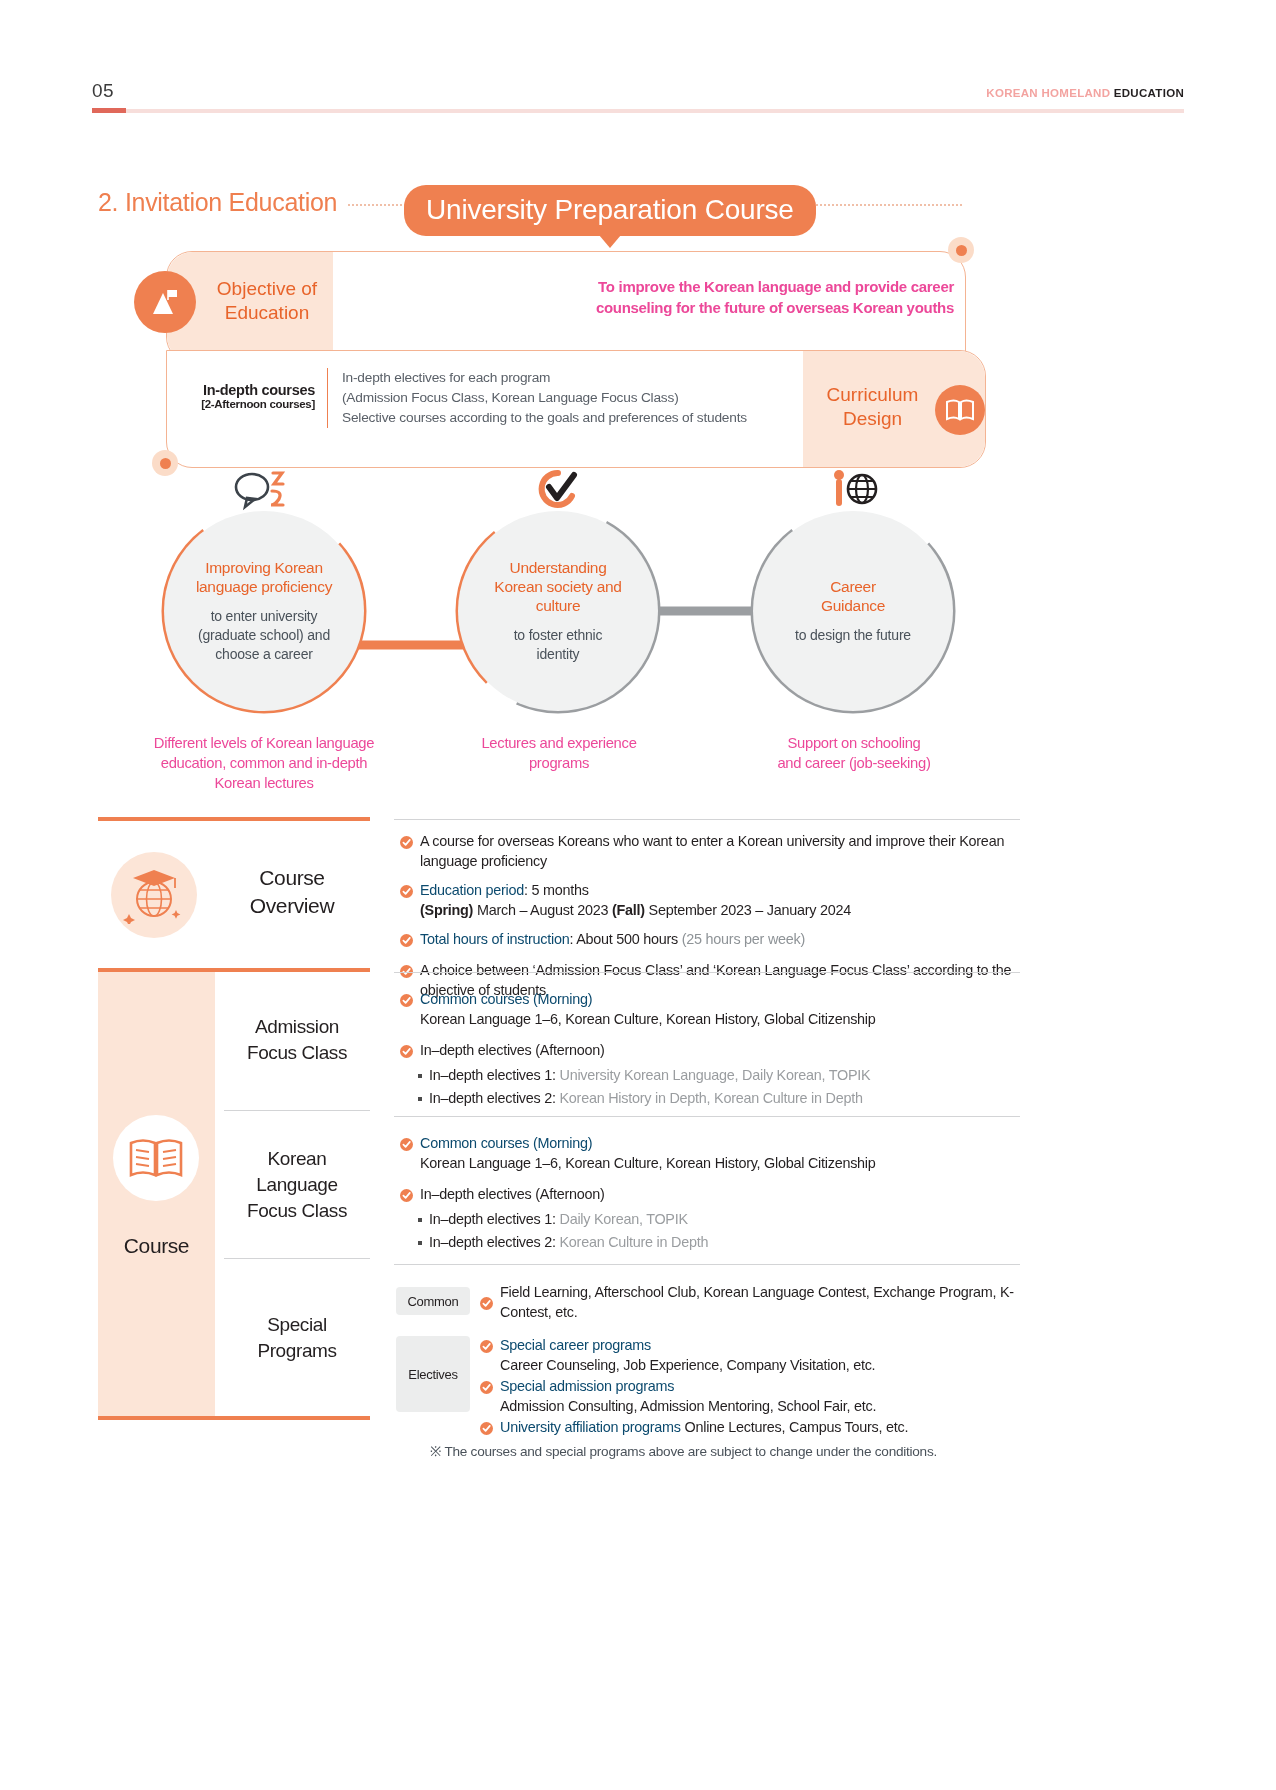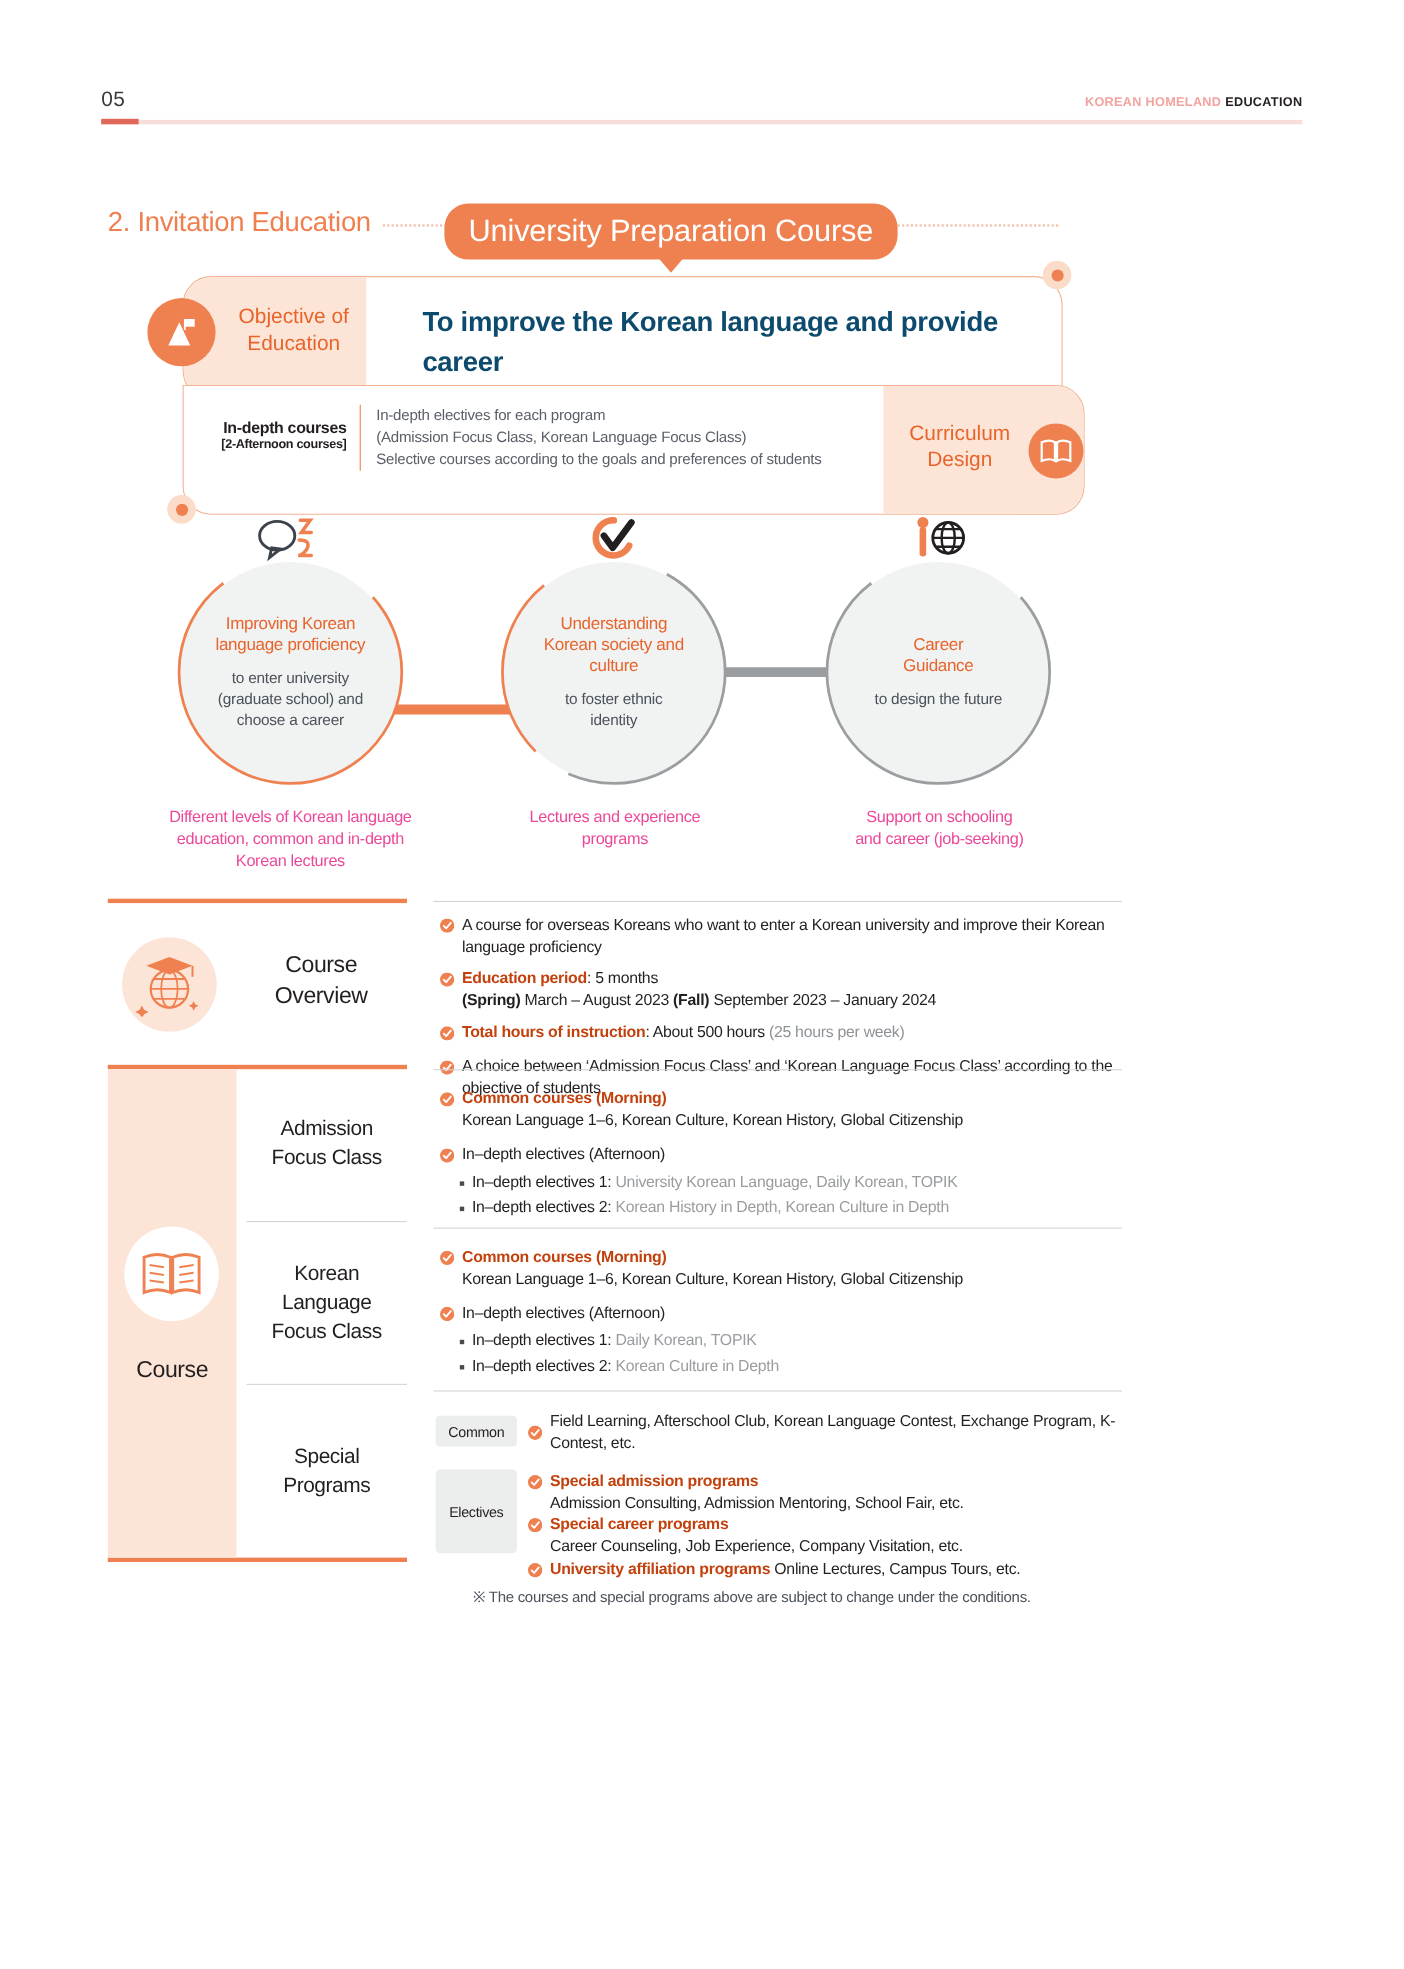--- a/index.html
+++ b/index.html
@@ -73,22 +73,23 @@
     width: 62px; height: 62px; border-radius: 50%;
     background: #ef8050;
     display: flex; align-items: center; justify-content: center;
   }
   .obj-label {
     position: absolute; left: 197px; top: 277px; width: 140px;
     color: #e8642b; font-size: 19px; line-height: 1.25; text-align: center;
   }
   .obj-text {
     position: absolute; left: 384px; top: 276px; width: 570px;
-    font-size: 25px; font-weight: 700; line-height: 1.42; color: #0c4a6e;
+    font-size: 15px; font-weight: 700; line-height: 1.42; color: #ec4899;
     letter-spacing: -.3px;
+    text-align: right;
   }
   .dot-end-tr {
     position: absolute; left: 948px; top: 237px;
     width: 26px; height: 26px; border-radius: 50%; background: #fbdcc8;
     display: flex; align-items: center; justify-content: center;
   }
   .dot-end-tr i { width: 11px; height: 11px; border-radius: 50%; background: #ef8050; display:block;}
   .dot-end-bl {
     position: absolute; left: 152px; top: 450px;
     width: 26px; height: 26px; border-radius: 50%; background: #fbdcc8;
@@ -155,21 +156,21 @@
   }
   .ov-title {
     position: absolute; left: 212px; top: 864px; width: 160px;
     font-size: 21px; color: #231f20; text-align: center; line-height: 1.33; letter-spacing: -.4px;
   }
   .ov-list { position: absolute; left: 400px; top: 822px; width: 620px; padding-top: 0; }
 
   .bul { display: flex; margin-top: 10px; }
   .bul .chk { flex: 0 0 auto; margin-right: 7px; margin-top: 3px; }
   .bul .txt { font-size: 14.4px; line-height: 1.36; color: #231f20; letter-spacing: -.25px;}
-  .bul .txt .or { color: #c2410c; font-weight: 700; }
+  .bul .txt .or { color: #0c4a6e; font-weight: 400; }
   .bul .txt .bd { font-weight: 700; }
   .bul .txt .gy { color: #8e9397; }
 
   
   .cs-bar-top { position: absolute; left: 98px; top: 968px; width: 272px; height: 4px; background: #ef8050; }
   .cs-bar-bottom { position: absolute; left: 98px; top: 1416px; width: 272px; height: 4px; background: #ef8050; }
   .cs-panel { position: absolute; left: 98px; top: 972px; width: 117px; height: 444px; background: #fce5d7; }
   .cs-icon-circ {
     position: absolute; left: 113px; top: 1115px; width: 86px; height: 86px;
     border-radius: 50%; background: #ffffff;
@@ -506,52 +507,52 @@
           <circle cx="6.5" cy="6.5" r="6.5" fill="#ef8050"></circle>
           <path d="M3.4 6.7 L5.6 8.9 L9.8 3.9" stroke="#fff" stroke-width="1.7" fill="none" stroke-linecap="round" stroke-linejoin="round"></path>
         </svg>
     </span>
     <span class="txt" style="font-size:14.4px;line-height:1.36;letter-spacing:-.25px;padding-top:3px">Field Learning, Afterschool Club, Korean Language Contest, Exchange Program, K-Contest, etc.</span>
   </div>
 
   <div style="display:flex;align-items:flex-start;margin-top:14px">
     <span class="tagbox" style="width:74px;height:76px;margin-right:10px;flex:0 0 auto">Electives</span>
     <div style="flex:1">
-      <div class="bul" style="margin-top:2px">
-        <span class="chk">
-          <svg width="13" height="13" viewBox="0 0 13 13">
-              <circle cx="6.5" cy="6.5" r="6.5" fill="#ef8050"></circle>
-              <path d="M3.4 6.7 L5.6 8.9 L9.8 3.9" stroke="#fff" stroke-width="1.7" fill="none" stroke-linecap="round" stroke-linejoin="round"></path>
-            </svg>
-        </span>
-        <span class="txt">
-          <span class="or">Special admission programs</span><br>
-          <span>Admission Consulting, Admission Mentoring, School Fair, etc.</span>
-        </span>
-      </div>
       <div class="bul" style="margin-top:0">
         <span class="chk">
           <svg width="13" height="13" viewBox="0 0 13 13">
               <circle cx="6.5" cy="6.5" r="6.5" fill="#ef8050"></circle>
               <path d="M3.4 6.7 L5.6 8.9 L9.8 3.9" stroke="#fff" stroke-width="1.7" fill="none" stroke-linecap="round" stroke-linejoin="round"></path>
             </svg>
         </span>
         <span class="txt">
           <span class="or">Special career programs</span><br>
           <span>Career Counseling, Job Experience, Company Visitation, etc.</span>
         </span>
       </div>
       <div class="bul" style="margin-top:2px">
         <span class="chk">
           <svg width="13" height="13" viewBox="0 0 13 13">
               <circle cx="6.5" cy="6.5" r="6.5" fill="#ef8050"></circle>
               <path d="M3.4 6.7 L5.6 8.9 L9.8 3.9" stroke="#fff" stroke-width="1.7" fill="none" stroke-linecap="round" stroke-linejoin="round"></path>
             </svg>
         </span>
         <span class="txt">
+          <span class="or">Special admission programs</span><br>
+          <span>Admission Consulting, Admission Mentoring, School Fair, etc.</span>
+        </span>
+      </div>
+      <div class="bul" style="margin-top:2px">
+        <span class="chk">
+          <svg width="13" height="13" viewBox="0 0 13 13">
+              <circle cx="6.5" cy="6.5" r="6.5" fill="#ef8050"></circle>
+              <path d="M3.4 6.7 L5.6 8.9 L9.8 3.9" stroke="#fff" stroke-width="1.7" fill="none" stroke-linecap="round" stroke-linejoin="round"></path>
+            </svg>
+        </span>
+        <span class="txt">
           <span class="or">University affiliation programs</span><span> Online Lectures, Campus Tours, etc.</span>
         </span>
       </div>
     </div>
   </div>
 </div>
 
 <div class="footnote">※ The courses and special programs above are subject to change under the conditions.</div>
 
 </body></html>

